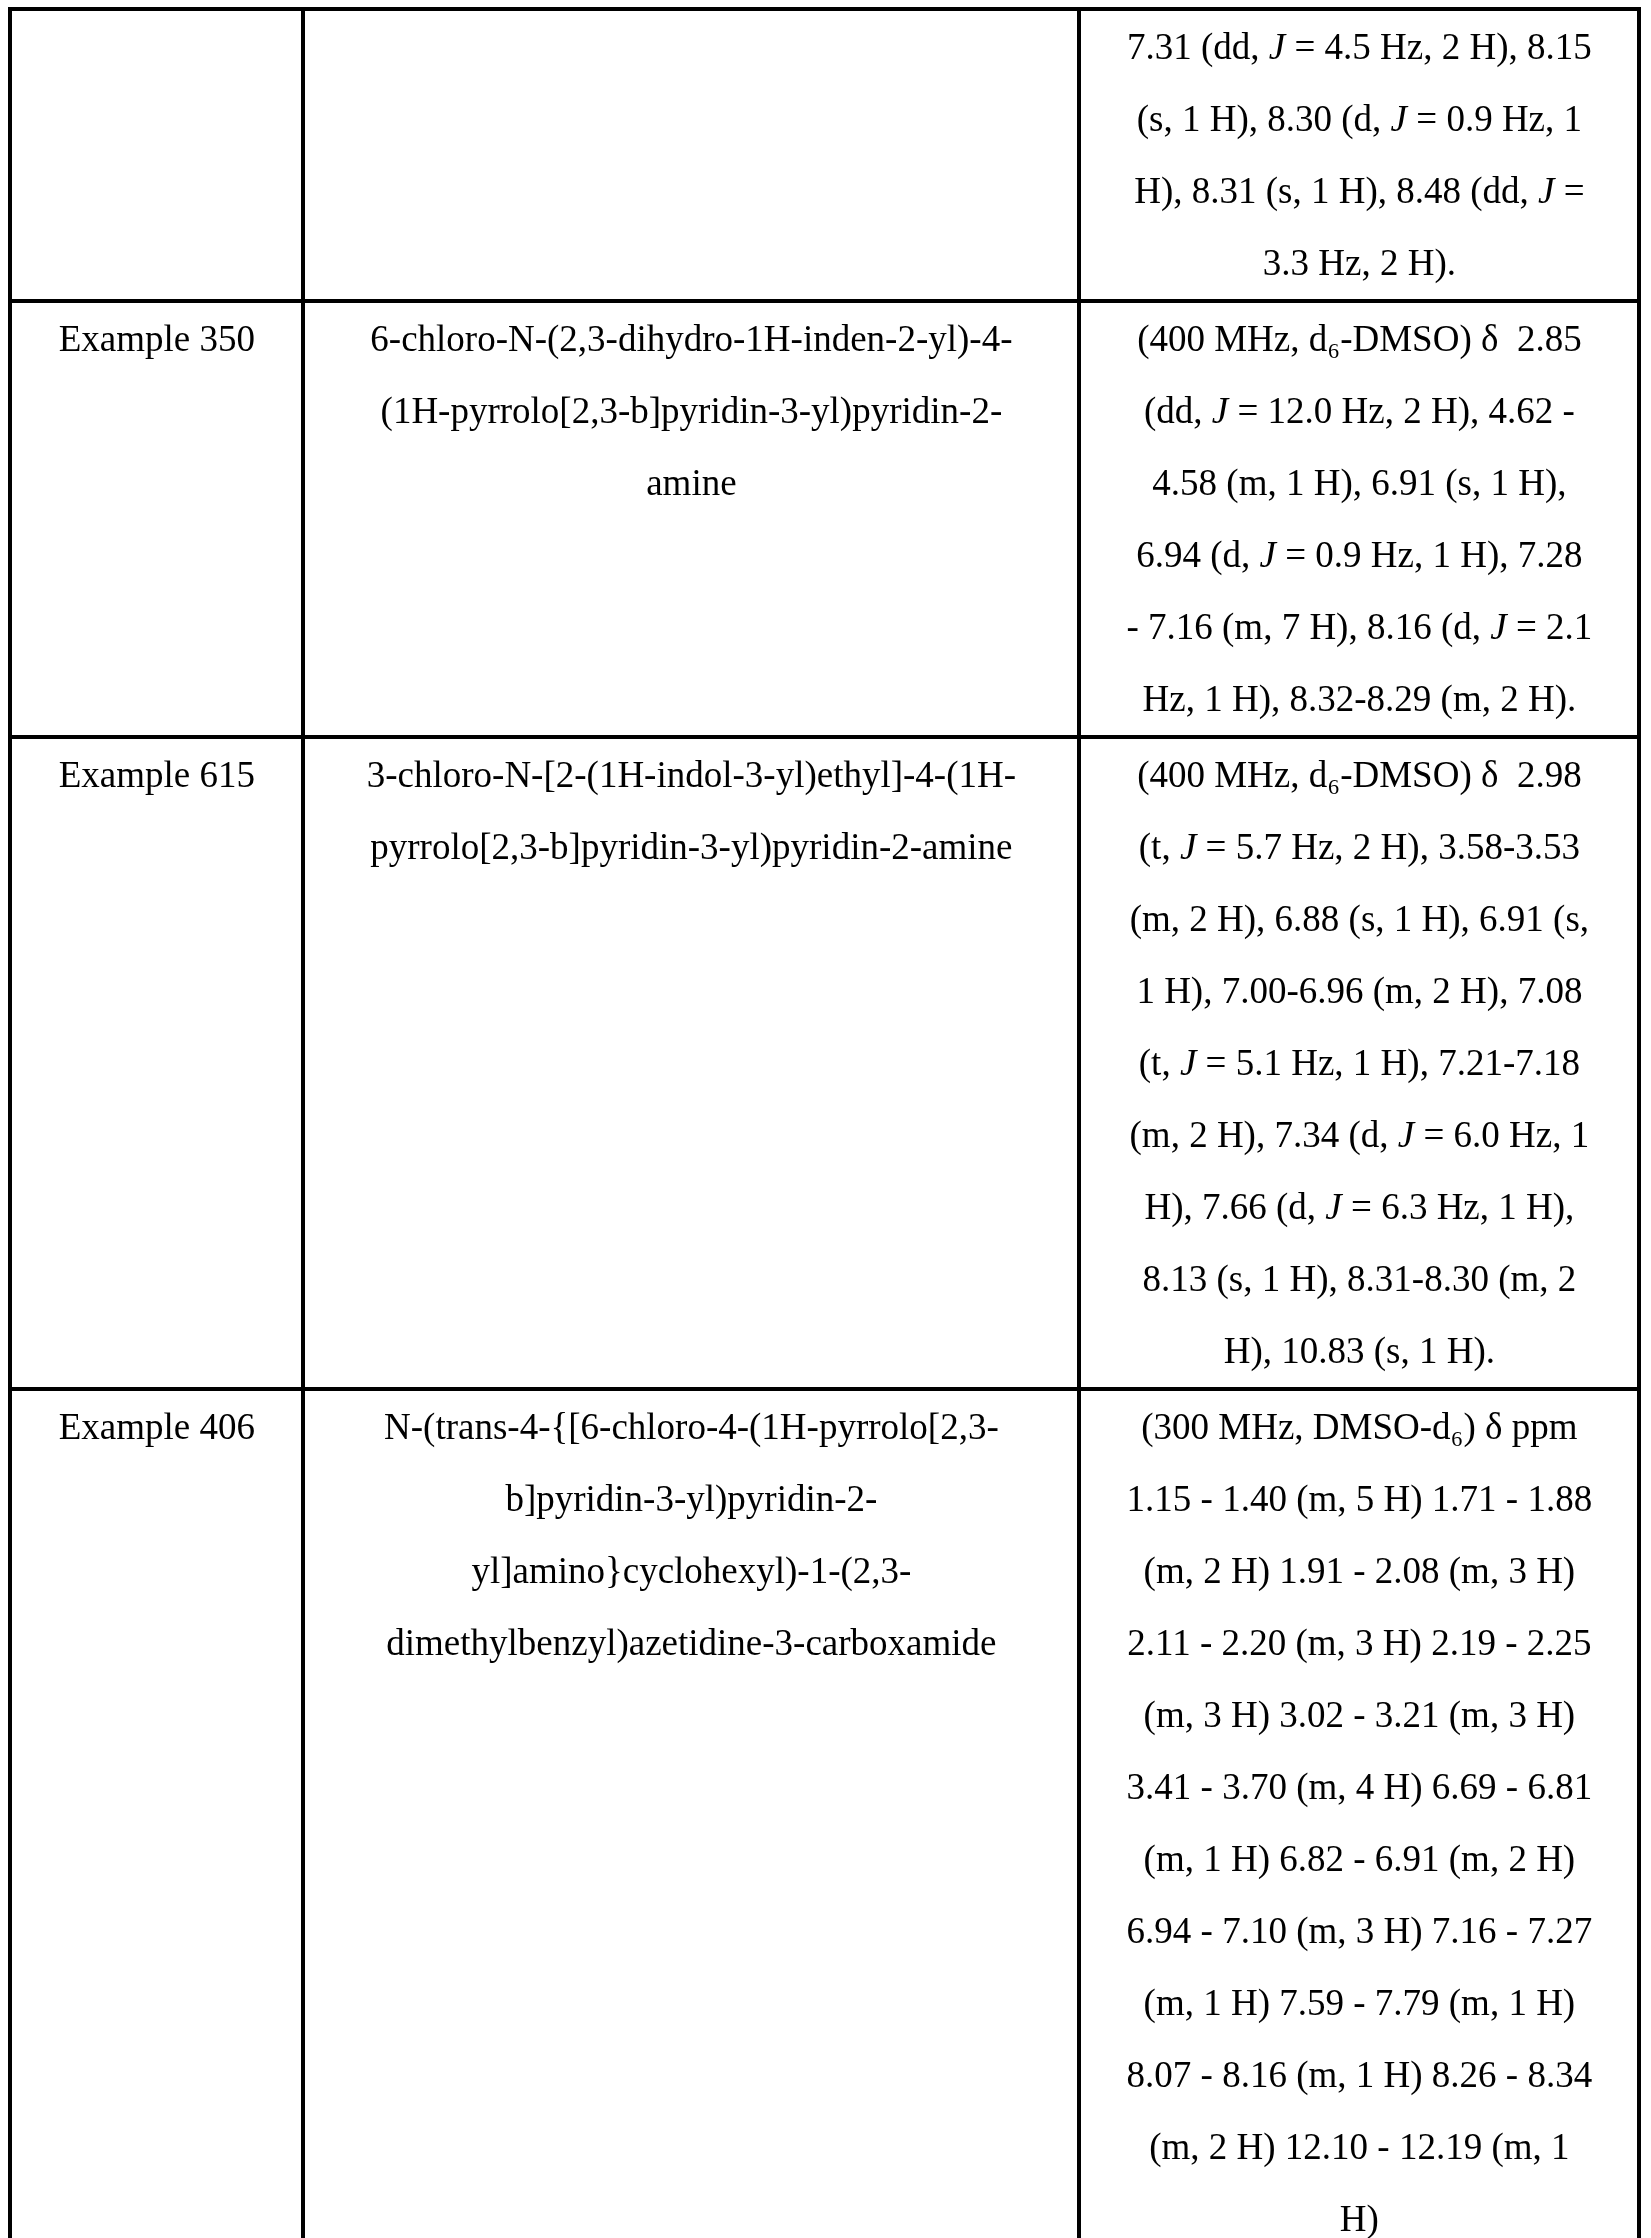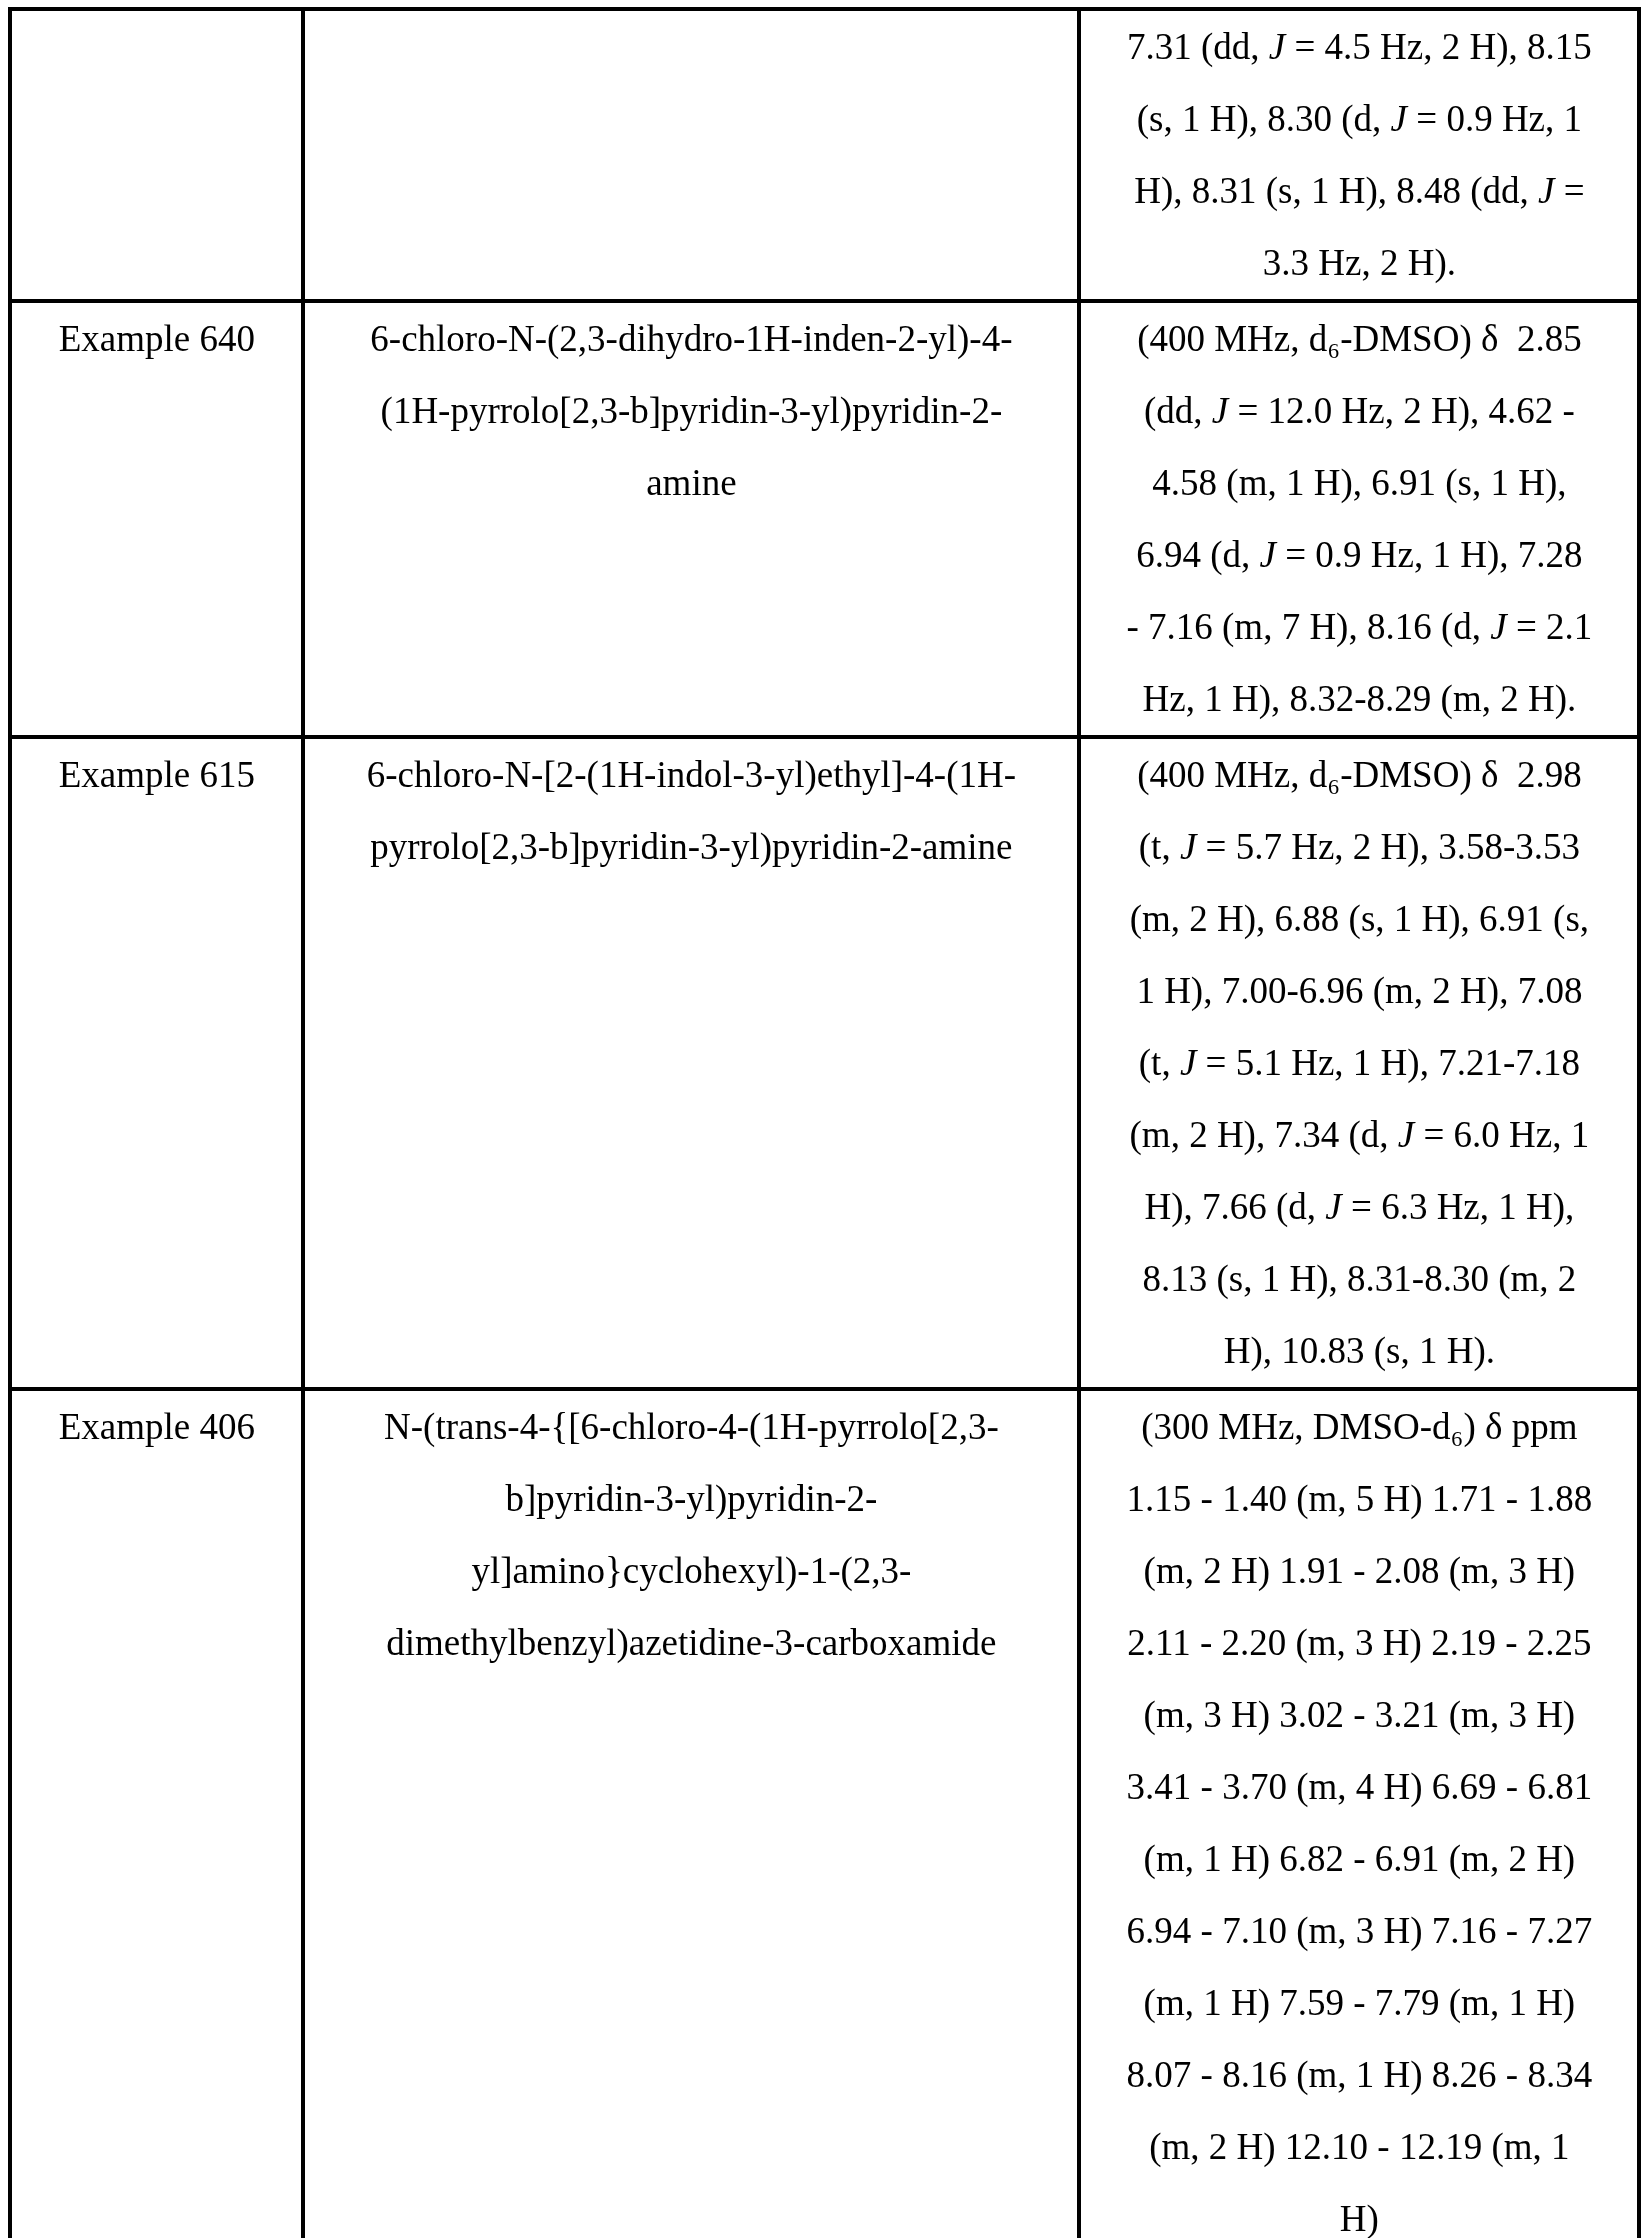--- a/index.html
+++ b/index.html
@@ -58,34 +58,34 @@
     <tbody>
       <tr class="row-cont">
         <td></td>
         <td></td>
         <td>7.31 (dd, <i>J</i> = 4.5 Hz, 2 H), 8.15
 (s, 1 H), 8.30 (d, <i>J</i> = 0.9 Hz, 1
 H), 8.31 (s, 1 H), 8.48 (dd, <i>J</i> =
 3.3 Hz, 2 H).</td>
       </tr>
       <tr class="row-404">
-        <td>Example 640</td>
+        <td>Example 350</td>
         <td>6-chloro-N-(2,3-dihydro-1H-inden-2-yl)-4-
 (1H-pyrrolo[2,3-b]pyridin-3-yl)pyridin-2-
 amine</td>
         <td>(400 MHz, d₆-DMSO) δ&nbsp; 2.85
 (dd, <i>J</i> = 12.0 Hz, 2 H), 4.62 -
 4.58 (m, 1 H), 6.91 (s, 1 H),
 6.94 (d, <i>J</i> = 0.9 Hz, 1 H), 7.28
 - 7.16 (m, 7 H), 8.16 (d, <i>J</i> = 2.1
 Hz, 1 H), 8.32-8.29 (m, 2 H).</td>
       </tr>
       <tr class="row-405">
         <td>Example 615</td>
-        <td>6-chloro-N-[2-(1H-indol-3-yl)ethyl]-4-(1H-
+        <td>3-chloro-N-[2-(1H-indol-3-yl)ethyl]-4-(1H-
 pyrrolo[2,3-b]pyridin-3-yl)pyridin-2-amine</td>
         <td>(400 MHz, d₆-DMSO) δ&nbsp; 2.98
 (t, <i>J</i> = 5.7 Hz, 2 H), 3.58-3.53
 (m, 2 H), 6.88 (s, 1 H), 6.91 (s,
 1 H), 7.00-6.96 (m, 2 H), 7.08
 (t, <i>J</i> = 5.1 Hz, 1 H), 7.21-7.18
 (m, 2 H), 7.34 (d, <i>J</i> = 6.0 Hz, 1
 H), 7.66 (d, <i>J</i> = 6.3 Hz, 1 H),
 8.13 (s, 1 H), 8.31-8.30 (m, 2
 H), 10.83 (s, 1 H).</td>

